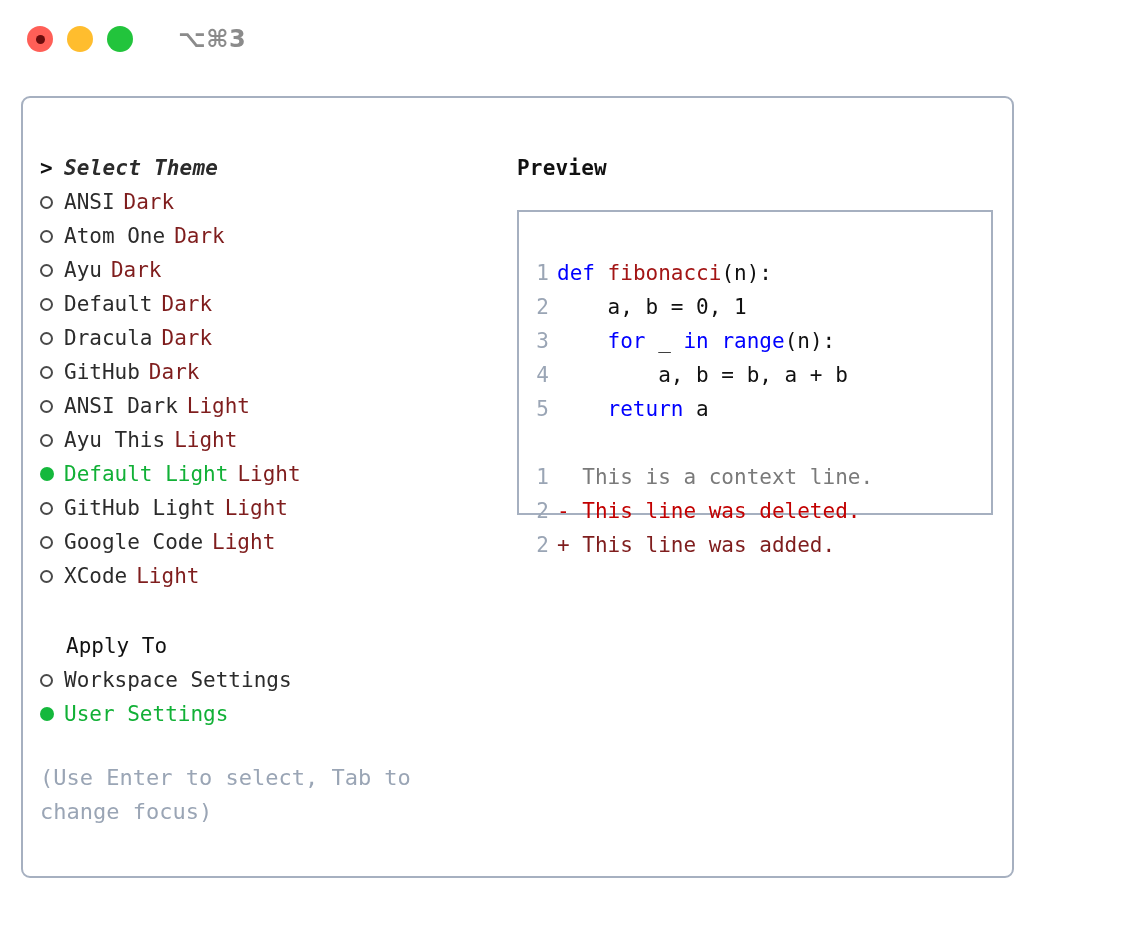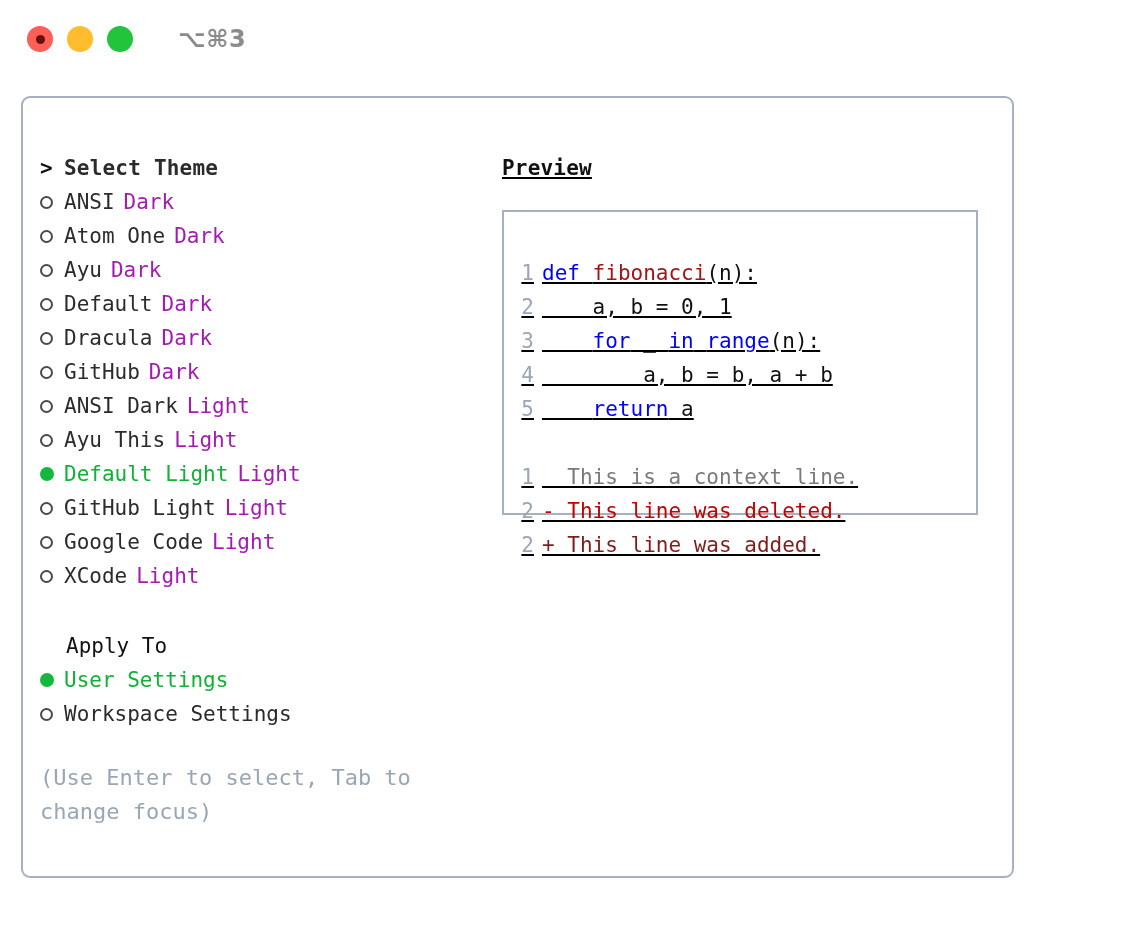--- a/index.html
+++ b/index.html
@@ -131,30 +131,31 @@
   }
   .marker .prompt {
     color: #111111;
     font-weight: 700;
   }
 
   .title-row .label {
     color: #111111;
     font-weight: 700;
     letter-spacing: 0.2px;
+    font-style: italic;
   }
 
   .row .label {
     color: #2b2b2b;
   }
   .row.selected .label {
     color: #11b036;
   }
   .row .badge {
-    color: #a21caf;
+    color: #7f1d1d;
     margin-left: 9px;
   }
 
   .section-head {
     height: 34px;
     display: flex;
     align-items: center;
     font-size: 21px;
     color: #111111;
     font-weight: 400;
@@ -171,24 +172,23 @@
   .hint {
     width: 400px;
     font-size: 22px;
     line-height: 34px;
     color: #9aa5b5;
   }
 
   
   .right-col {
     position: absolute;
-    left: 479px;
+    left: 494px;
     top: 53px;
     width: 490px;
-    text-decoration: underline;
   }
   .preview-title {
     font-size: 21px;
     font-weight: 700;
     color: #111111;
     line-height: 34px;
     letter-spacing: 0.2px;
   }
   .preview-box {
     margin-top: 25px;
@@ -314,27 +314,27 @@
           </div>
 
         <div class="gap-lg"></div>
 
         <div class="section-head">
           <span class="spacer"></span>
           <span>Apply To</span>
         </div>
 
         <div id="apply-items">
+            <div class="row">
+              <span class="marker"><span class="dot-hollow"></span></span>
+              <span class="label">Workspace Settings</span>
+            </div>
             <div class="row selected">
               <span class="marker"><span class="dot-filled"></span></span>
               <span class="label">User Settings</span>
-            </div>
-            <div class="row">
-              <span class="marker"><span class="dot-hollow"></span></span>
-              <span class="label">Workspace Settings</span>
             </div>
           </div>
 
         <div class="gap-md"></div>
 
         <div class="hint">(Use Enter to select, Tab to change focus)</div>
       </div>
 
       <div class="right-col">
         <div class="preview-title">Preview</div>

